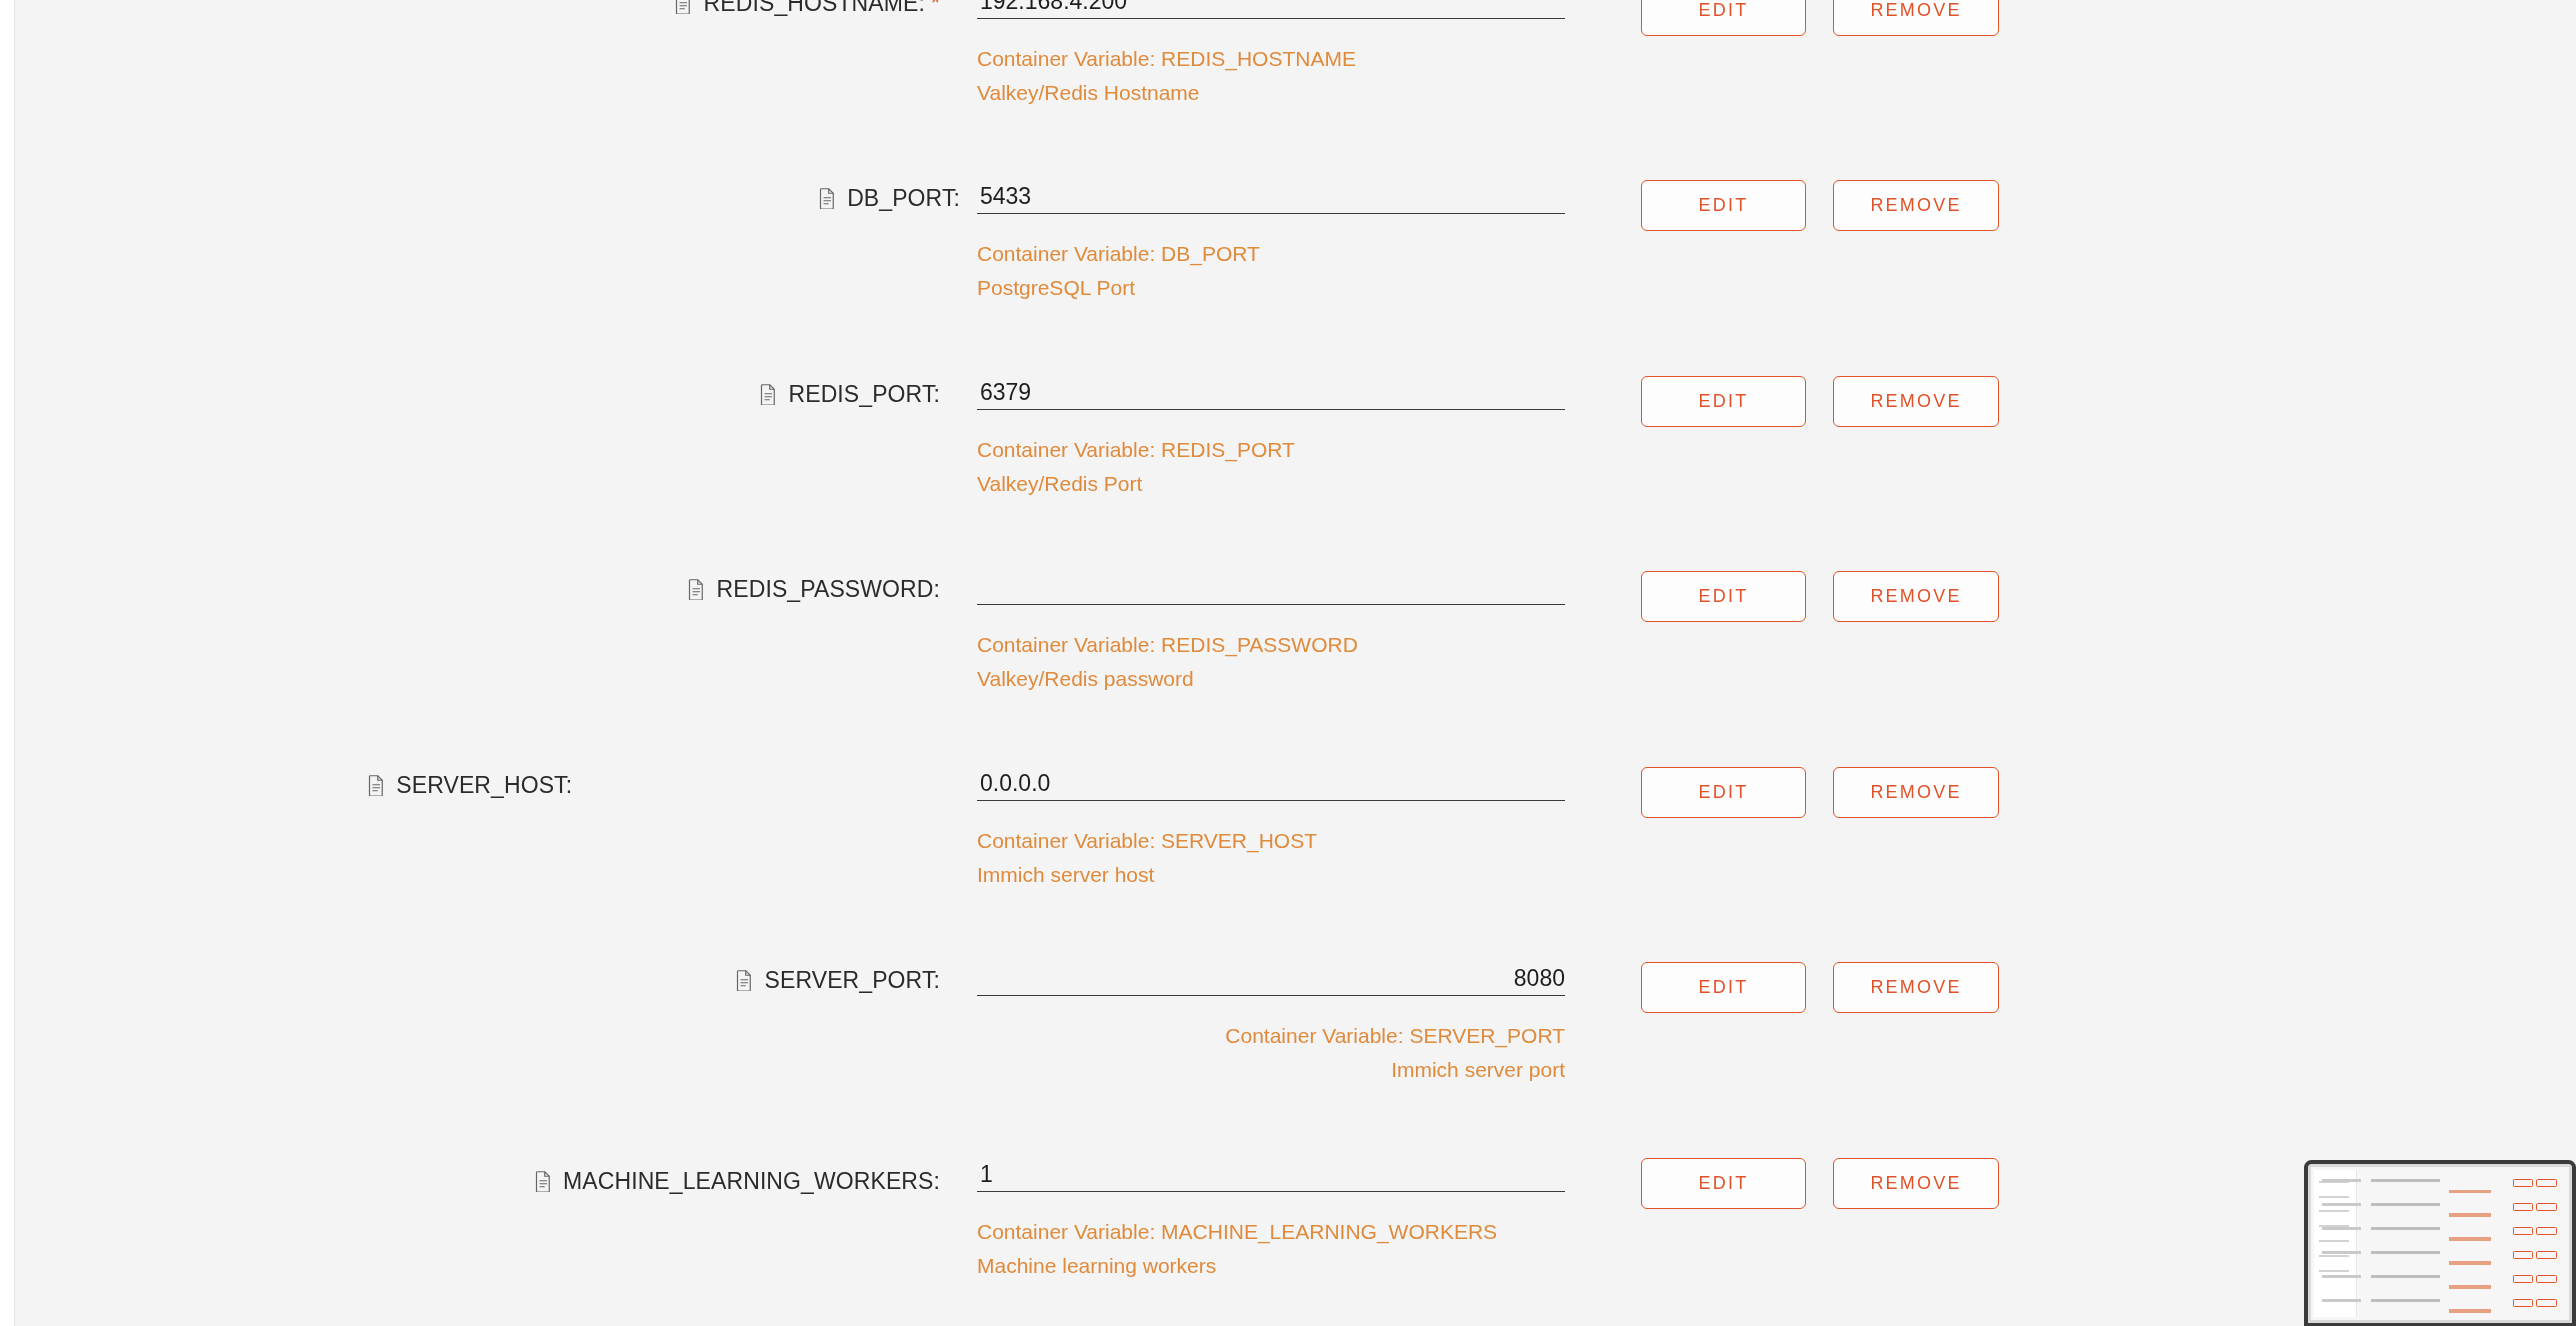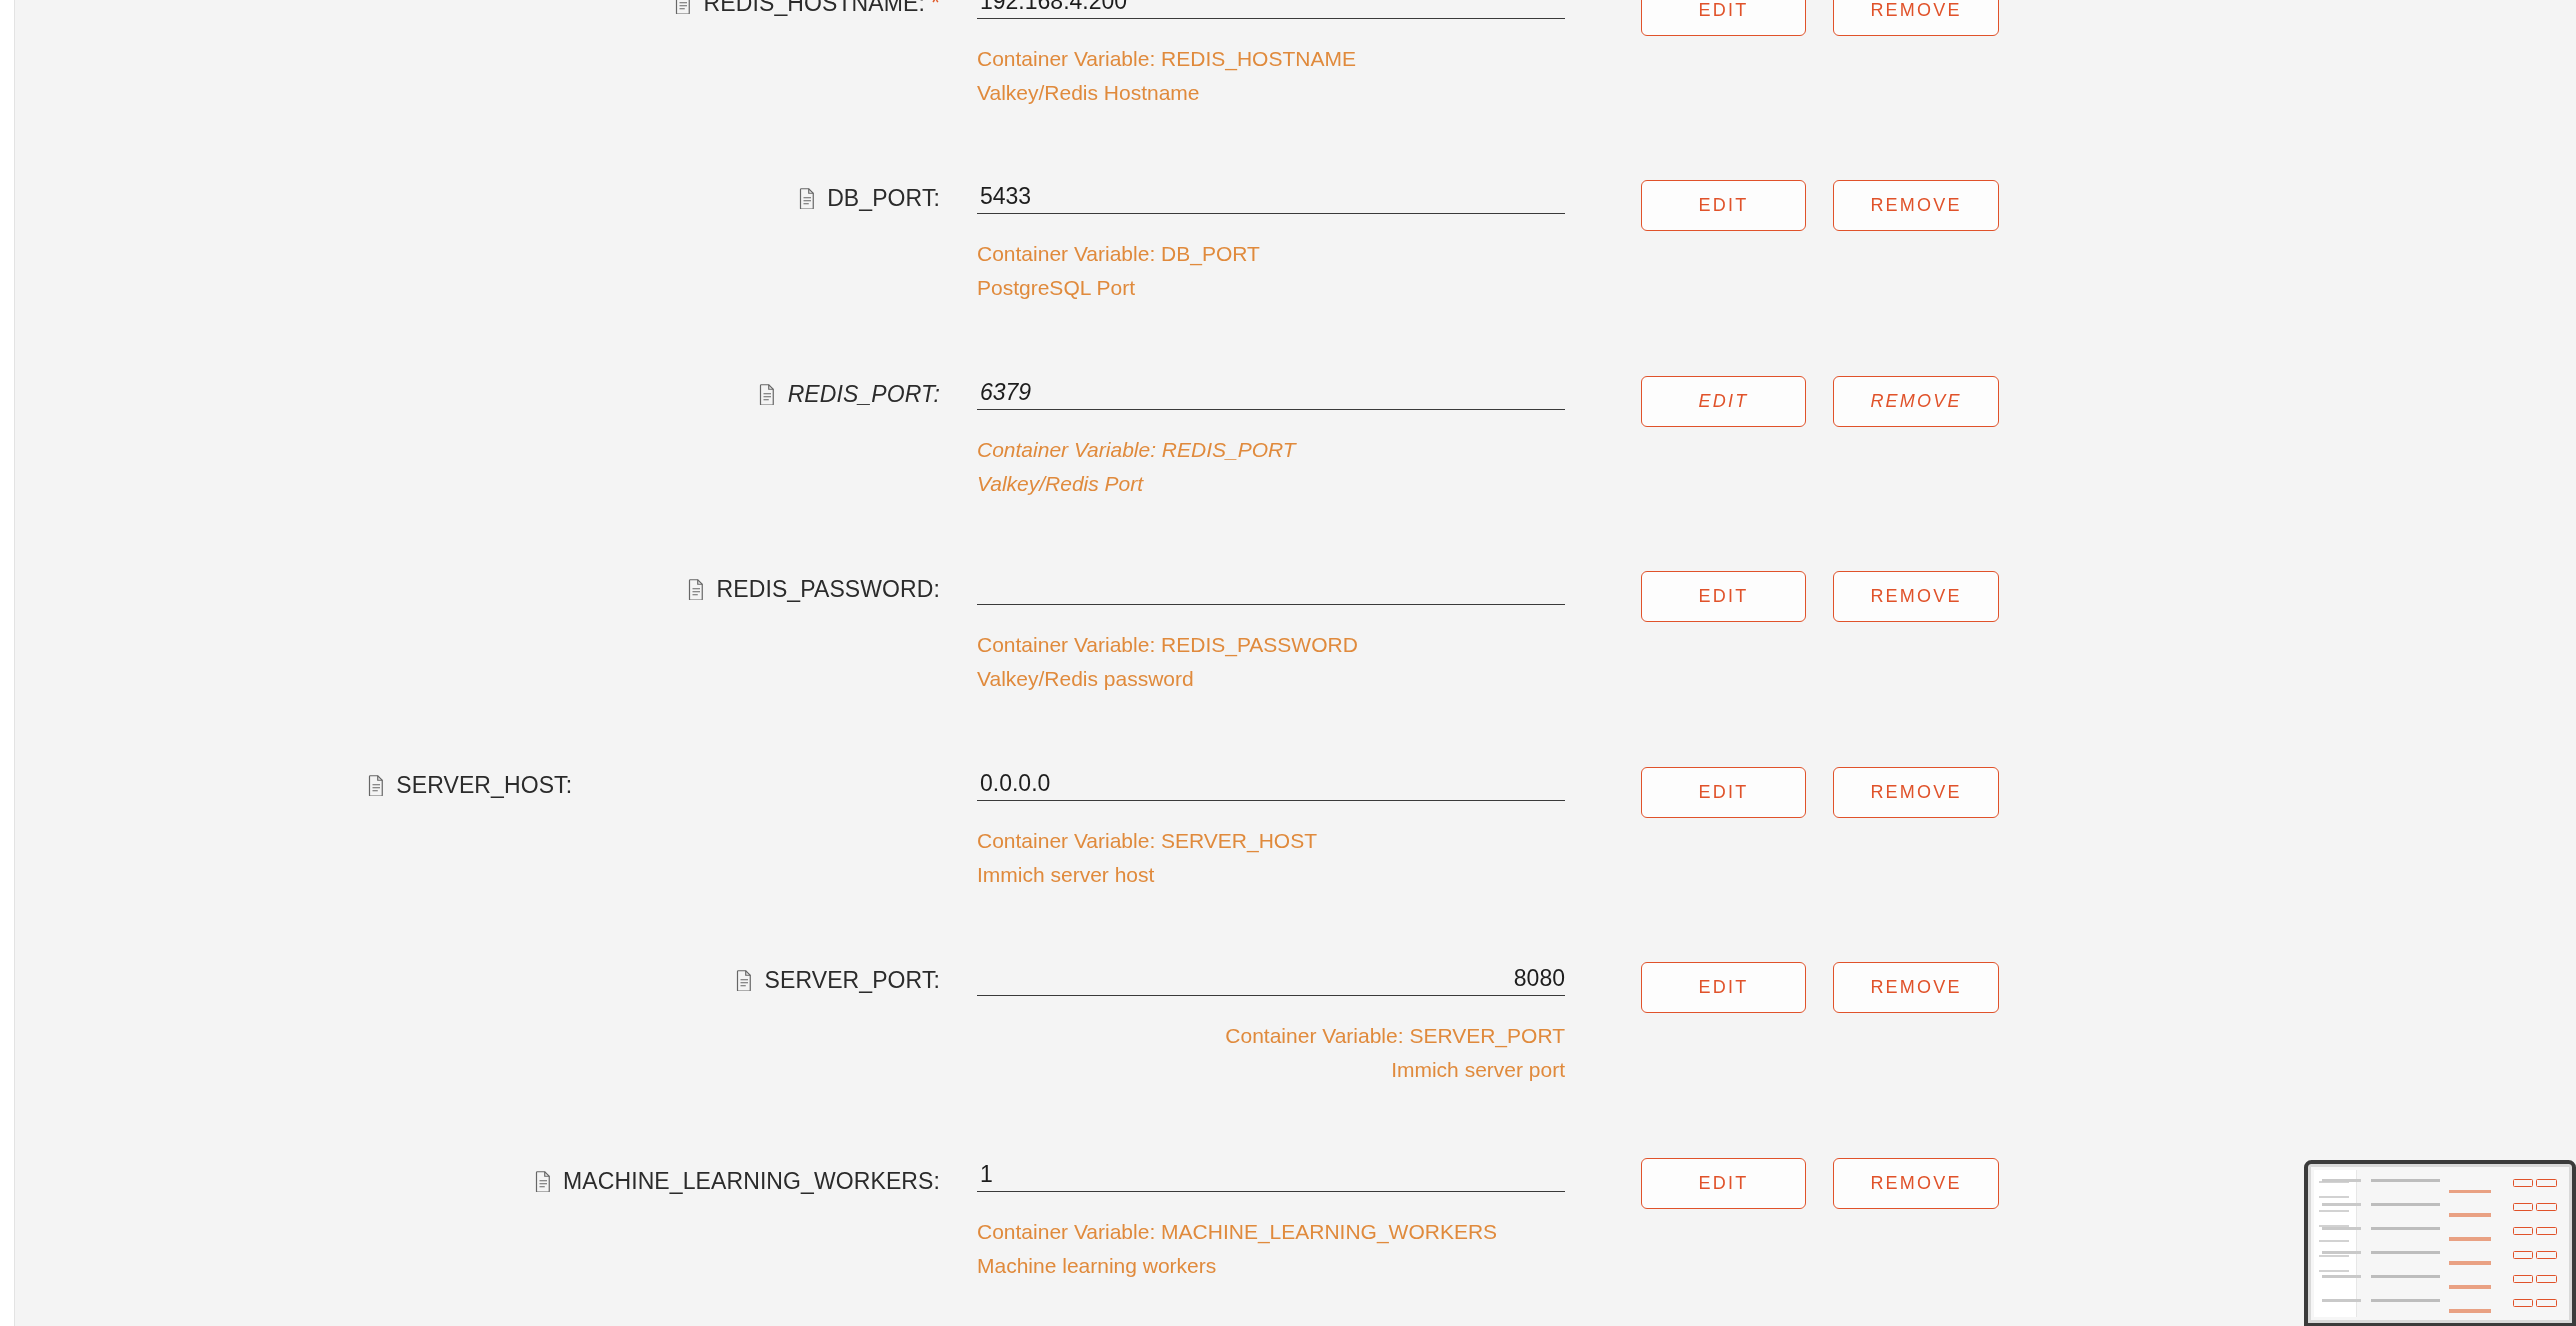--- a/index.html
+++ b/index.html
@@ -173,35 +173,35 @@
         <div class="input-cell" style="top:6px;">
           <div class="value-line">192.168.4.200</div>
           <div class="hint"><span>Container Variable: REDIS_HOSTNAME</span><span class="hint-desc">Valkey/Redis Hostname</span></div>
         </div>
         <div class="btn-cell" style="top:6px;">
           <div class="btn btn-edit">EDIT</div>
           <div class="btn btn-remove">REMOVE</div>
         </div>
       </div>
       <div class="field-row" style="position: absolute; left: 0px; top: 174px; width: 2576px;">
-        <div class="label-cell" style="top:10.5px;"><span class="doc-icon"><svg width="16.5" height="21" viewBox="0 0 22 28" xmlns="http://www.w3.org/2000/svg">
+        <div class="label-cell" style="top:10.5px;padding-left:20px;"><span class="doc-icon"><svg width="16.5" height="21" viewBox="0 0 22 28" xmlns="http://www.w3.org/2000/svg">
               <path d="M3 1 h10 l6 6 v20 a1 1 0 0 1 -1 1 H3 a1 1 0 0 1 -1 -1 V2 a1 1 0 0 1 1 -1 z" fill="none" stroke="#666" stroke-width="1.6"></path>
               <path d="M13 1 v6 h6" fill="none" stroke="#666" stroke-width="1.6"></path>
               <path d="M6 13 h10 M6 17 h10 M6 21 h7" stroke="#666" stroke-width="1.4" fill="none"></path>
             </svg></span><span>DB_PORT:</span></div>
         <div class="input-cell" style="top:6px;">
           <div class="value-line">5433</div>
           <div class="hint"><span>Container Variable: DB_PORT</span><span class="hint-desc">PostgreSQL Port</span></div>
         </div>
         <div class="btn-cell" style="top:6px;">
           <div class="btn btn-edit">EDIT</div>
           <div class="btn btn-remove">REMOVE</div>
         </div>
       </div>
-      <div class="field-row" style="position: absolute; left: 0px; top: 370px; width: 2556px; font-style: italic;">
+      <div class="field-row" style="position: absolute; left: 0px; top: 370px; width: 2556px;">
         <div class="label-cell" style="top:10.5px;"><span class="doc-icon"><svg width="16.5" height="21" viewBox="0 0 22 28" xmlns="http://www.w3.org/2000/svg">
               <path d="M3 1 h10 l6 6 v20 a1 1 0 0 1 -1 1 H3 a1 1 0 0 1 -1 -1 V2 a1 1 0 0 1 1 -1 z" fill="none" stroke="#666" stroke-width="1.6"></path>
               <path d="M13 1 v6 h6" fill="none" stroke="#666" stroke-width="1.6"></path>
               <path d="M6 13 h10 M6 17 h10 M6 21 h7" stroke="#666" stroke-width="1.4" fill="none"></path>
             </svg></span><span>REDIS_PORT:</span></div>
         <div class="input-cell" style="top:6px;">
           <div class="value-line">6379</div>
           <div class="hint"><span>Container Variable: REDIS_PORT</span><span class="hint-desc">Valkey/Redis Port</span></div>
         </div>
         <div class="btn-cell" style="top:6px;">

